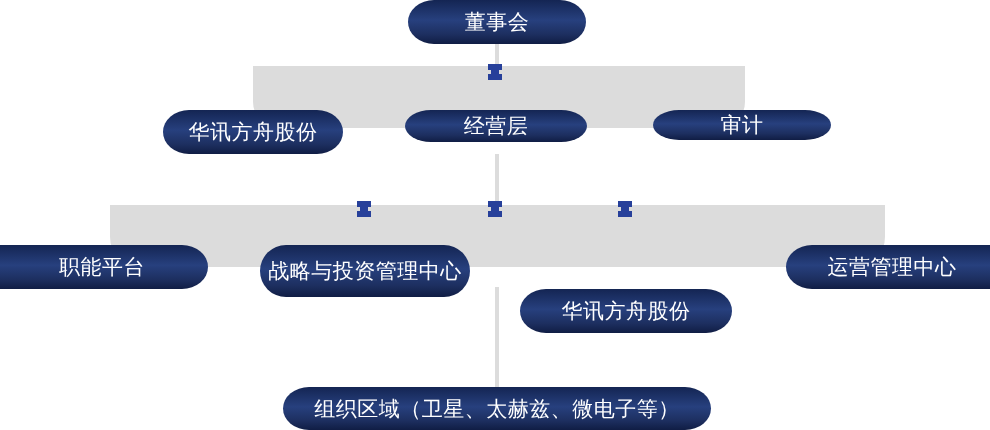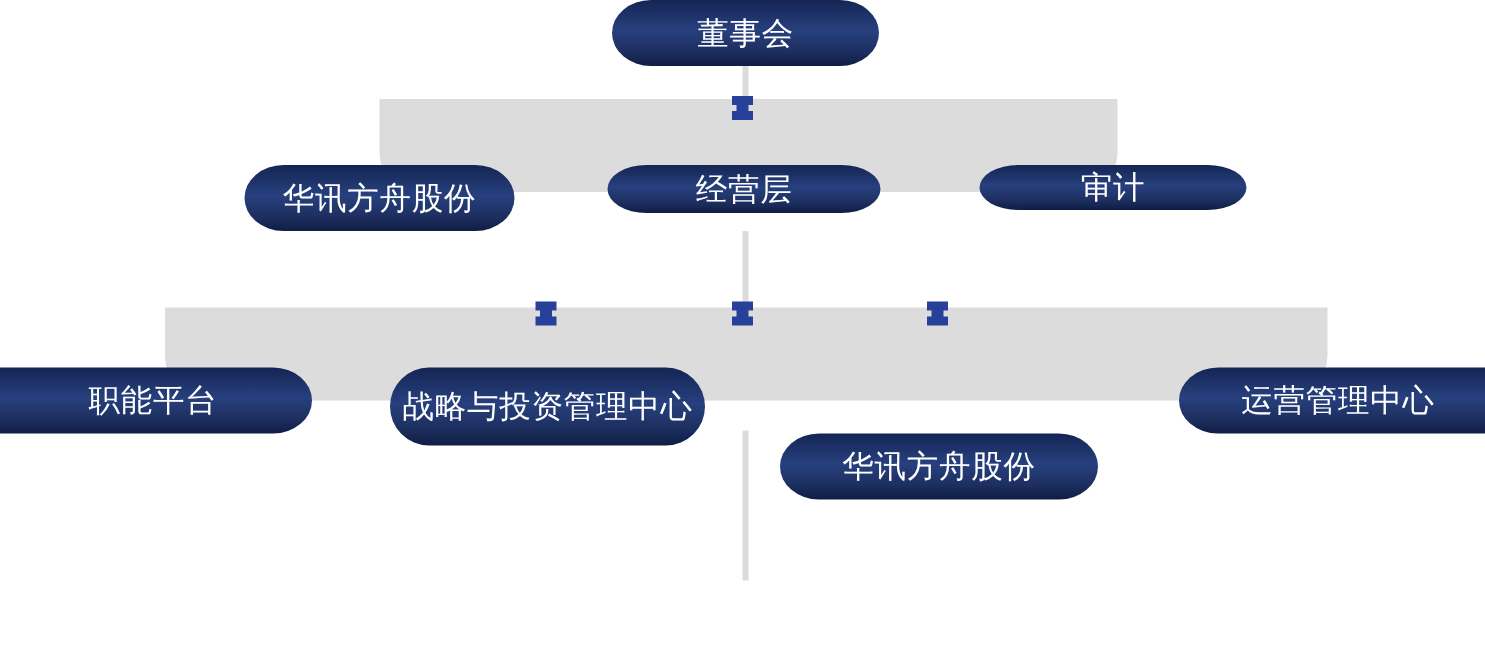--- a/index.html
+++ b/index.html
@@ -151,14 +151,15 @@
 
   <div class="node n-strategy">华讯方舟股份</div>
   <div class="node n-mgmt">经营层</div>
   <div class="node n-audit">审计</div>
 
   <div class="node n-func sq-left">职能平台</div>
   <div class="node n-invest">战略与投资管理中心</div>
   <div class="node n-huaxun">华讯方舟股份</div>
   <div class="node n-ops sq-right">运营管理中心</div>
 
+  <div class="node n-region">组织区域（卫星、太赫兹、微电子等）</div>
 
 </div>
 
 </body></html>

